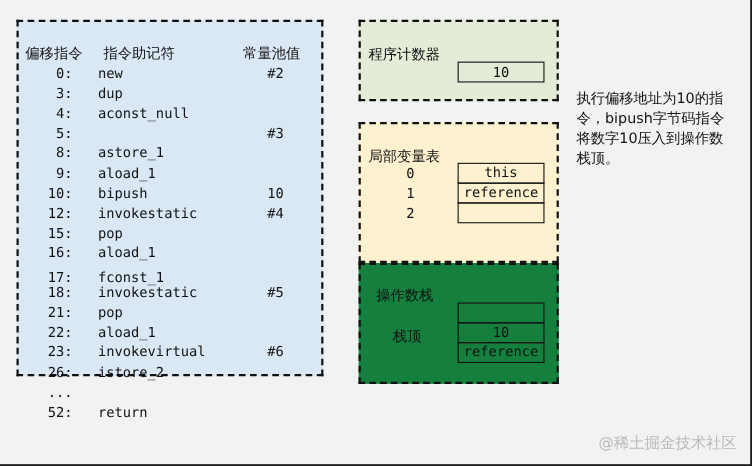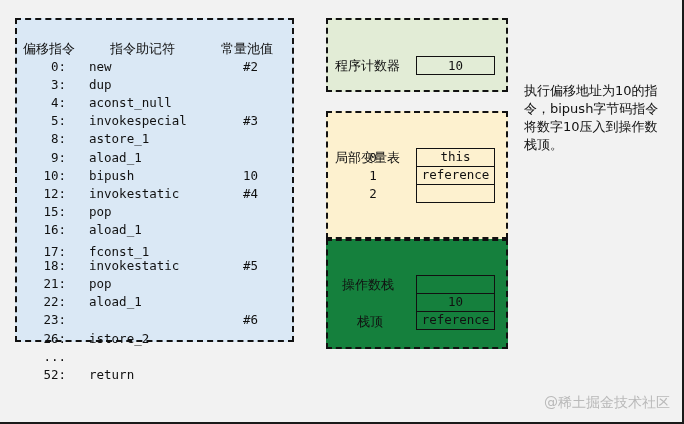--- a/index.html
+++ b/index.html
@@ -10,54 +10,53 @@
   #code { left:15px; top:18px; width:279px; height:324px; background:#dae8f5; }
   #pc   { left:326px; top:18px; width:182px; height:74px; background:#e2ecd6; }
   #lv   { left:326px; top:111px; width:182px; height:128px; background:#fdf1cf; }
   #os   { left:326px; top:239px; width:182px; height:110px; background:#15803d; }
   .hdr { position:absolute; top:20px; font-size:13px; }
   .row { position:absolute; left:0; width:100%; height:18px; font-family:"DejaVu Sans Mono", monospace; font-size:12.5px; }
   .row span { position:absolute; top:0; }
   .off { width:44px; text-align:right; left:5px; }
   .mn  { left:72px; }
   .cp  { left:226px; }
-  .lbl { position:absolute; font-size:13px;margin-top:16px; }
+  .lbl { position:absolute; font-size:13px; }
   .cell { position:absolute; border:1px solid #111; box-sizing:border-box; font-family:"DejaVu Sans Mono", monospace; font-size:12.5px; text-align:center; line-height:16px; background:transparent; }
   .idx { position:absolute; font-family:"DejaVu Sans Mono", monospace; font-size:12.5px; width:20px; text-align:center; }
   #note { position:absolute; left:524px; top:82px; width:140px; font-size:13px; line-height:18px; }
   #wm { position:absolute; right:14px; bottom:12px; font-size:14px; color:#b9b9b9; }
 </style>
 </head>
 <body>
 
 <div class="frame"></div>
 
 <div id="code" class="dash">
   <span class="hdr" style="left:6px">偏移指令</span>
-  <span class="hdr" style="left:93px">指令助记符</span>
+  <span class="hdr" style="left:77px">指令助记符</span>
   <span class="hdr" style="left:204px">常量池值</span>
   <div id="rows">
       <div class="row" style="top: 39px;">
         <span class="off">0:</span>
         <span class="mn">new</span>
         <span class="cp">#2</span>
       </div>
       <div class="row" style="top: 57.1px;">
         <span class="off">3:</span>
         <span class="mn">dup</span>
         <span class="cp"></span>
       </div>
       <div class="row" style="top: 75.2px;">
         <span class="off">4:</span>
         <span class="mn">aconst_null</span>
         <span class="cp"></span>
       </div>
       <div class="row" style="top: 93.3px;">
         <span class="off">5:</span>
-        <span class="mn">invokespecial</span>
         <span class="cp">#3</span>
       </div>
       <div class="row" style="top: 111.4px;">
         <span class="off">8:</span>
         <span class="mn">astore_1</span>
         <span class="cp"></span>
       </div>
       <div class="row" style="top: 129.5px;">
         <span class="off">9:</span>
         <span class="mn">aload_1</span>
@@ -98,20 +97,21 @@
         <span class="mn">pop</span>
         <span class="cp"></span>
       </div>
       <div class="row" style="top: 274.3px;">
         <span class="off">22:</span>
         <span class="mn">aload_1</span>
         <span class="cp"></span>
       </div>
       <div class="row" style="top: 292.4px;">
         <span class="off">23:</span>
+        <span class="mn">invokevirtual</span>
         <span class="cp">#6</span>
       </div>
       <div class="row" style="top: 310.5px;">
         <span class="off">26:</span>
         <span class="mn">istore_2</span>
         <span class="cp"></span>
       </div>
       <div class="row" style="top: 328.6px;">
         <span class="off">...</span>
         <span class="mn"></span>

